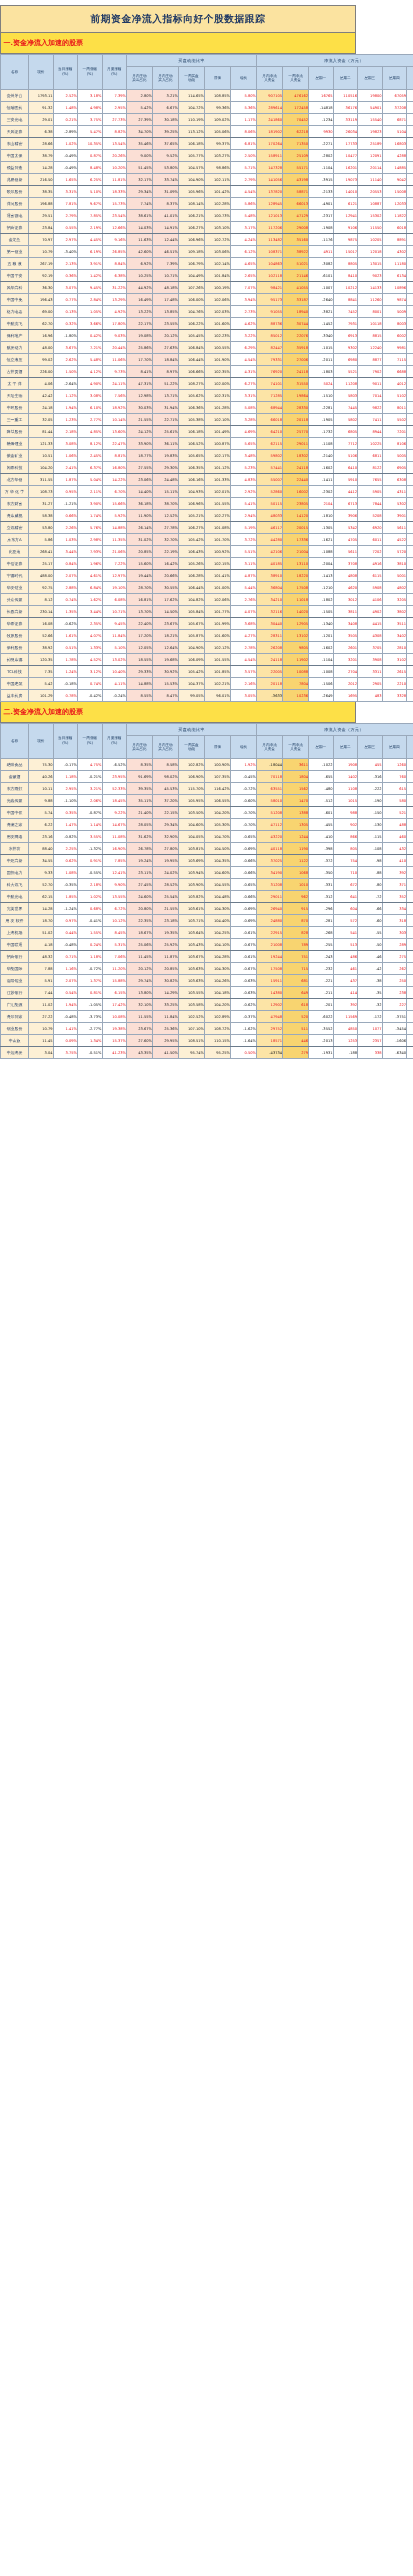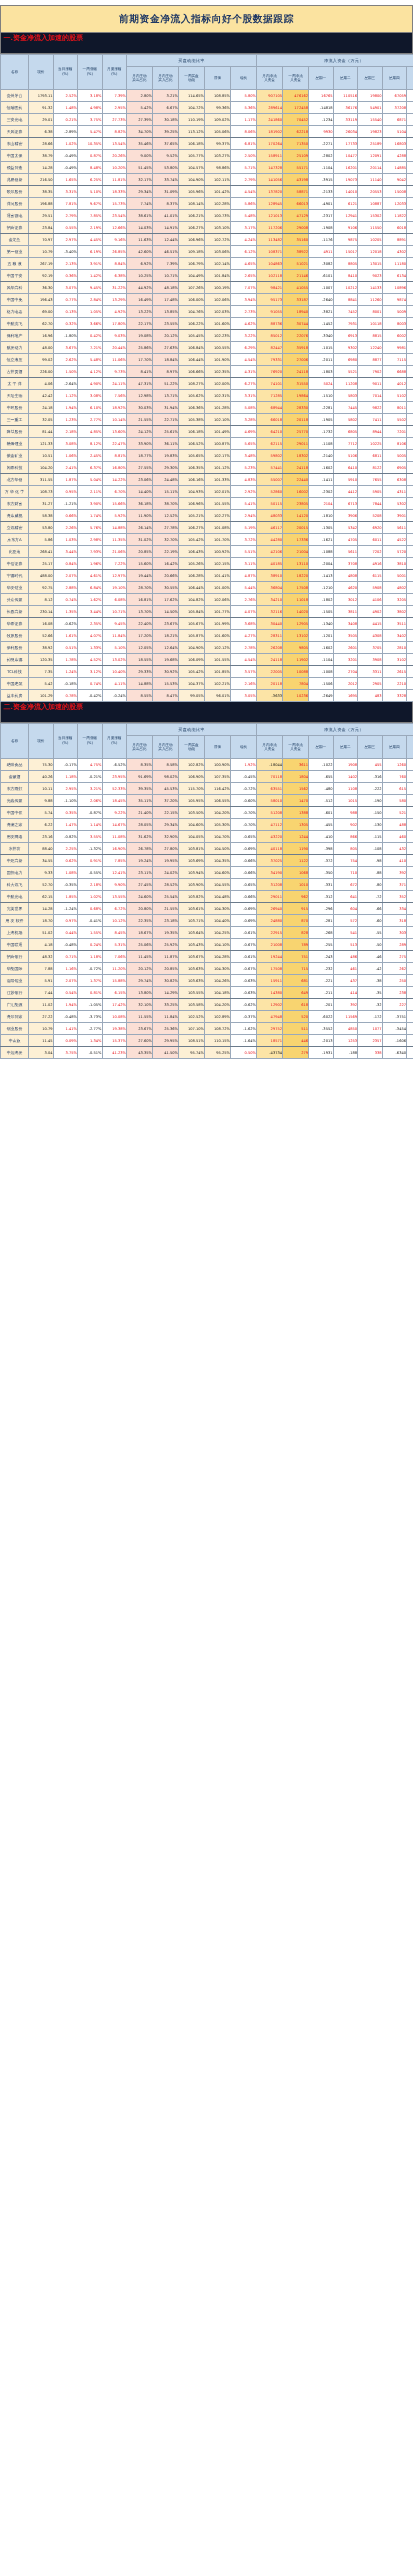--- a/index.html
+++ b/index.html
@@ -1,30 +1,30 @@
 <!DOCTYPE html>
 <html style="font-size:10.3px"><head>
 <meta charset="utf-8">
 <title>前期资金净流入指标向好个股数据跟踪</title>
 <style>
   html,body{margin:0;padding:0;background:#ffffff;}
   body{font-family:"DejaVu Sans","Liberation Sans",sans-serif;width:413px;}
-  .page{width:413px;box-sizing:border-box;background:#fff;}
+  .page{width:356px;box-sizing:border-box;background:#fff;}
   .title-bar{
     background:#fbe3a0;border:0.6px solid #7f7f7f;
     height:26px;display:flex;align-items:center;justify-content:center;
     margin:5.2px 0 0 0;
   }
   .title-bar .t{
     font-size:9.7px;font-weight:bold;color:#1f3864;letter-spacing:0.6px;
     font-family:"DejaVu Serif","Liberation Serif",serif;
   }
   .section-bar{
-    background:#0f172a;border:0.6px solid #7f7f7f;border-top:none;
-    height:19.4px;display:flex;align-items:flex-start;
+    background:#fde047;border:0.6px solid #7f7f7f;border-top:none;
+    height:19.4px;display:flex;align-items:center;
   }
   .section-bar .s{
     font-size:7px;font-weight:bold;color:#e8131a;padding-left:2.6px;
     font-family:"DejaVu Serif","Liberation Serif",serif;
   }
   table.grid{
     border-collapse:collapse;width:413px;table-layout:fixed;
     font-size:3.6px;
   }
   table.grid th,table.grid td{

